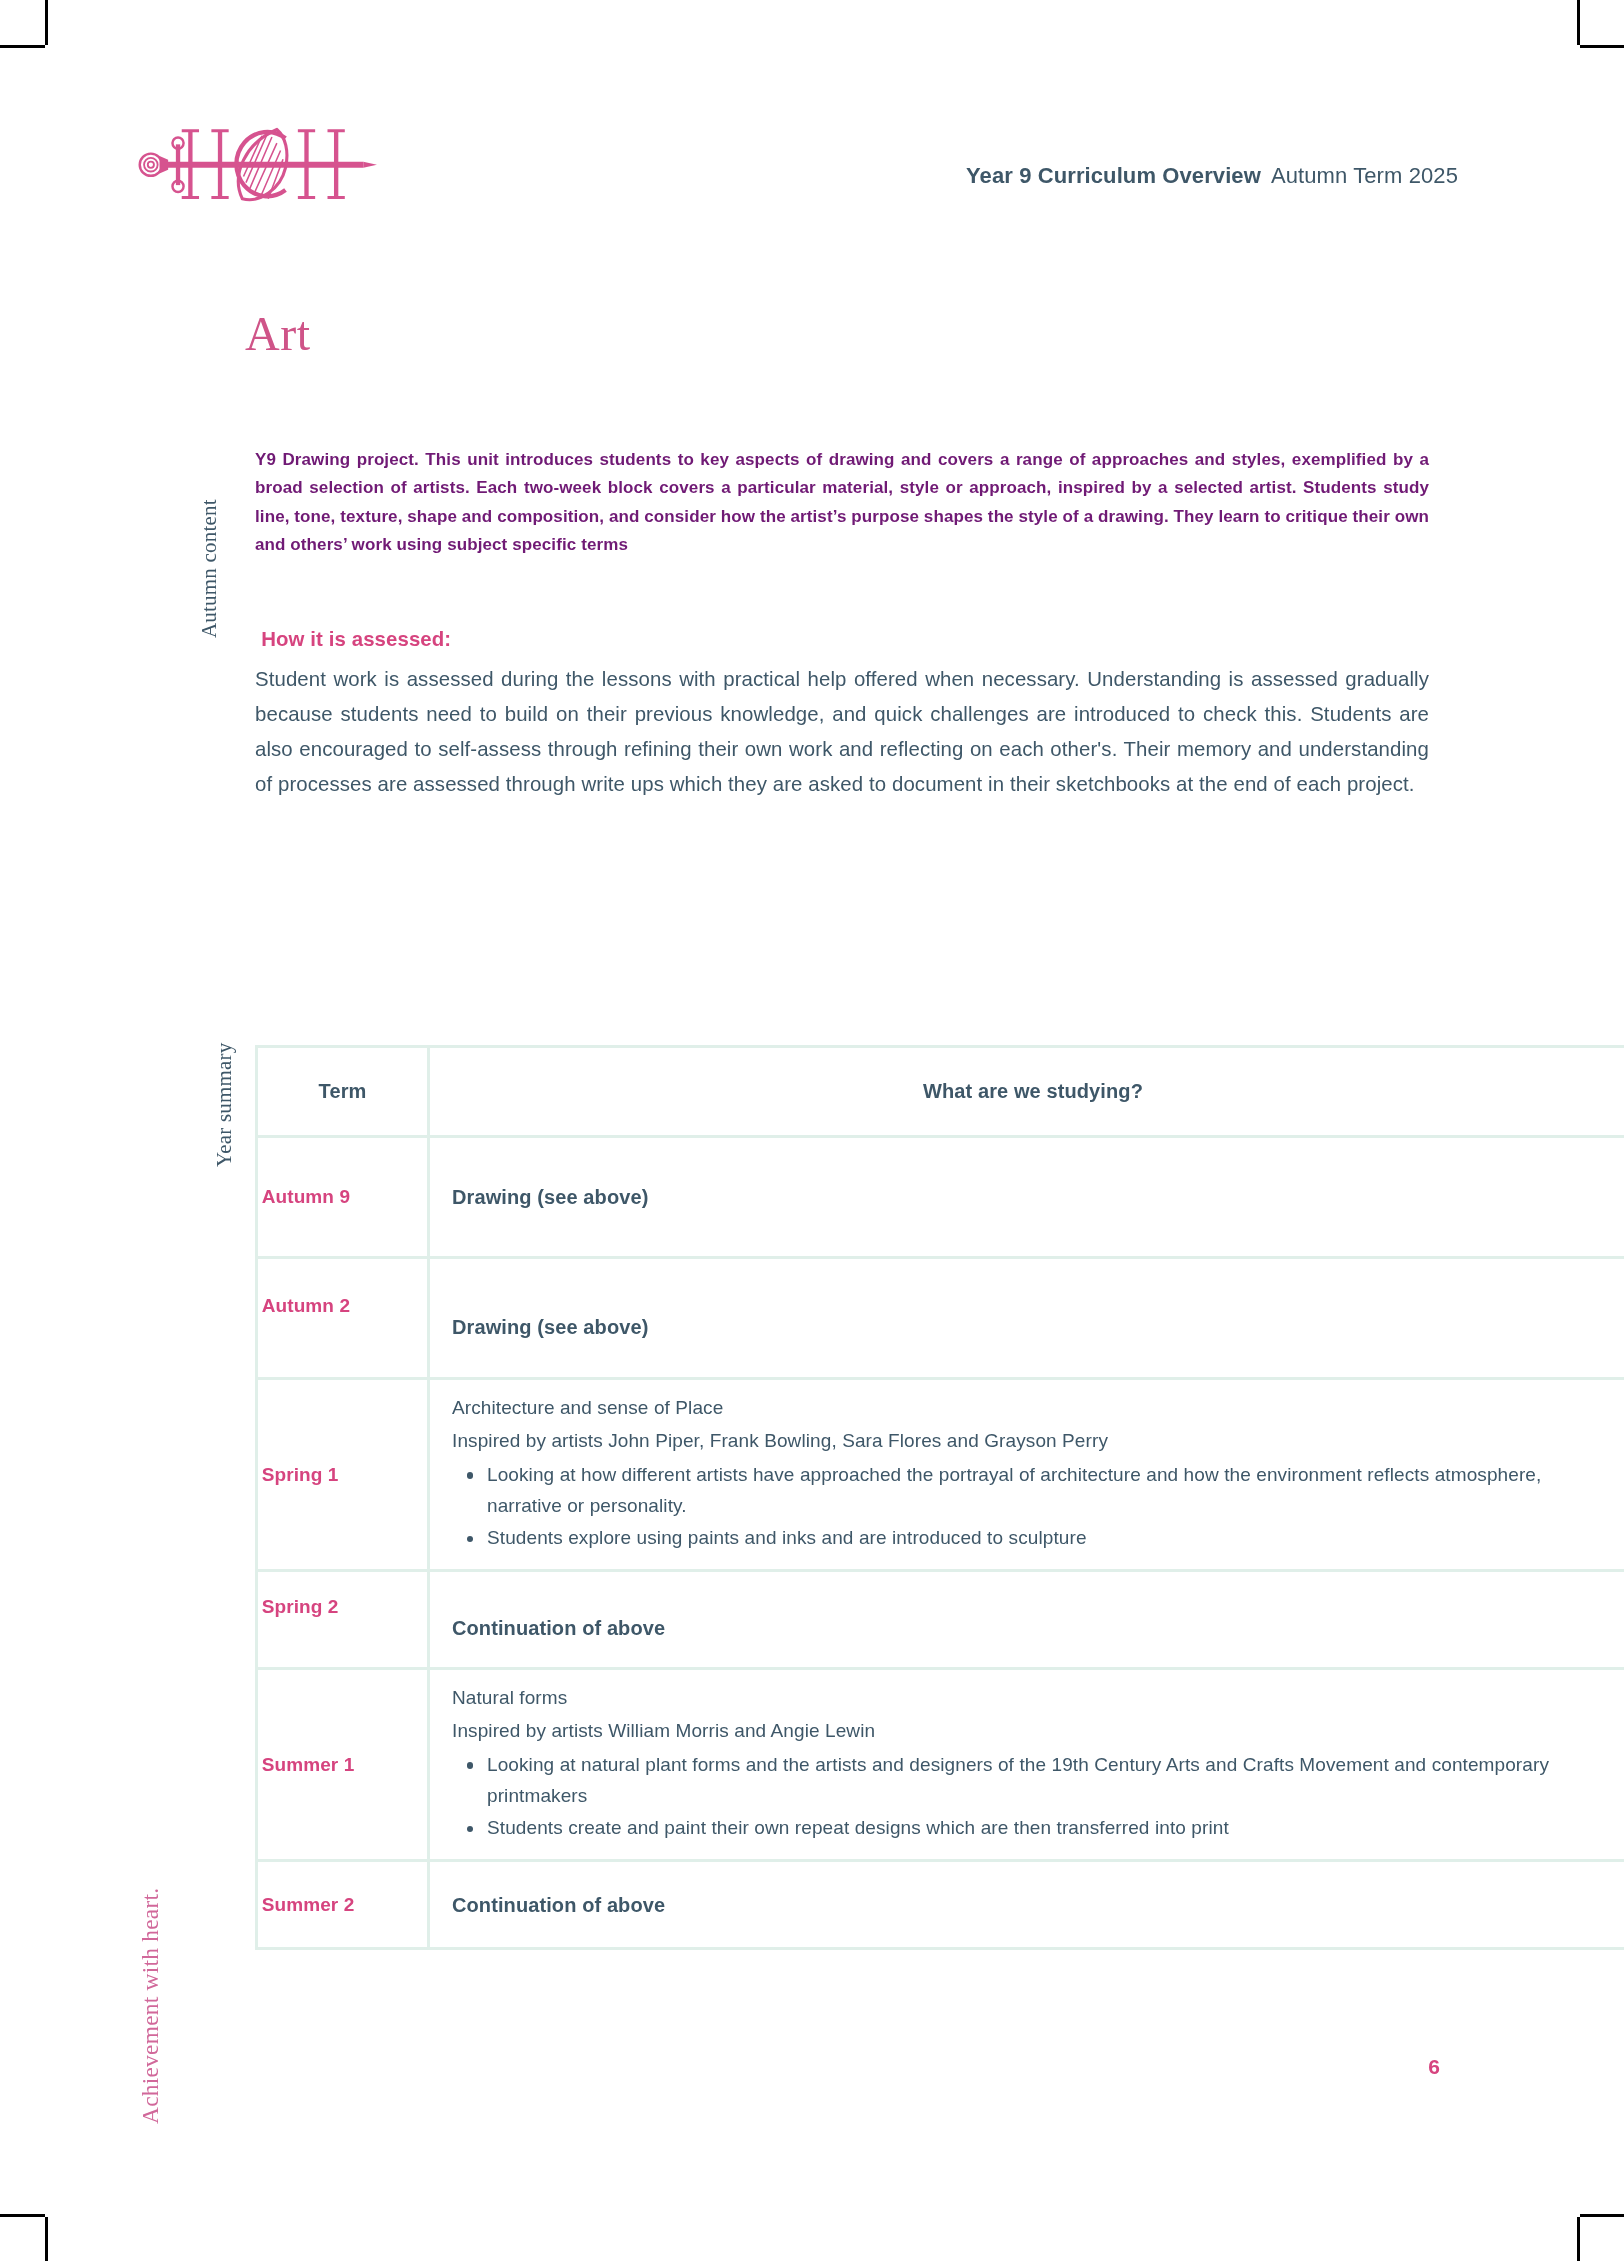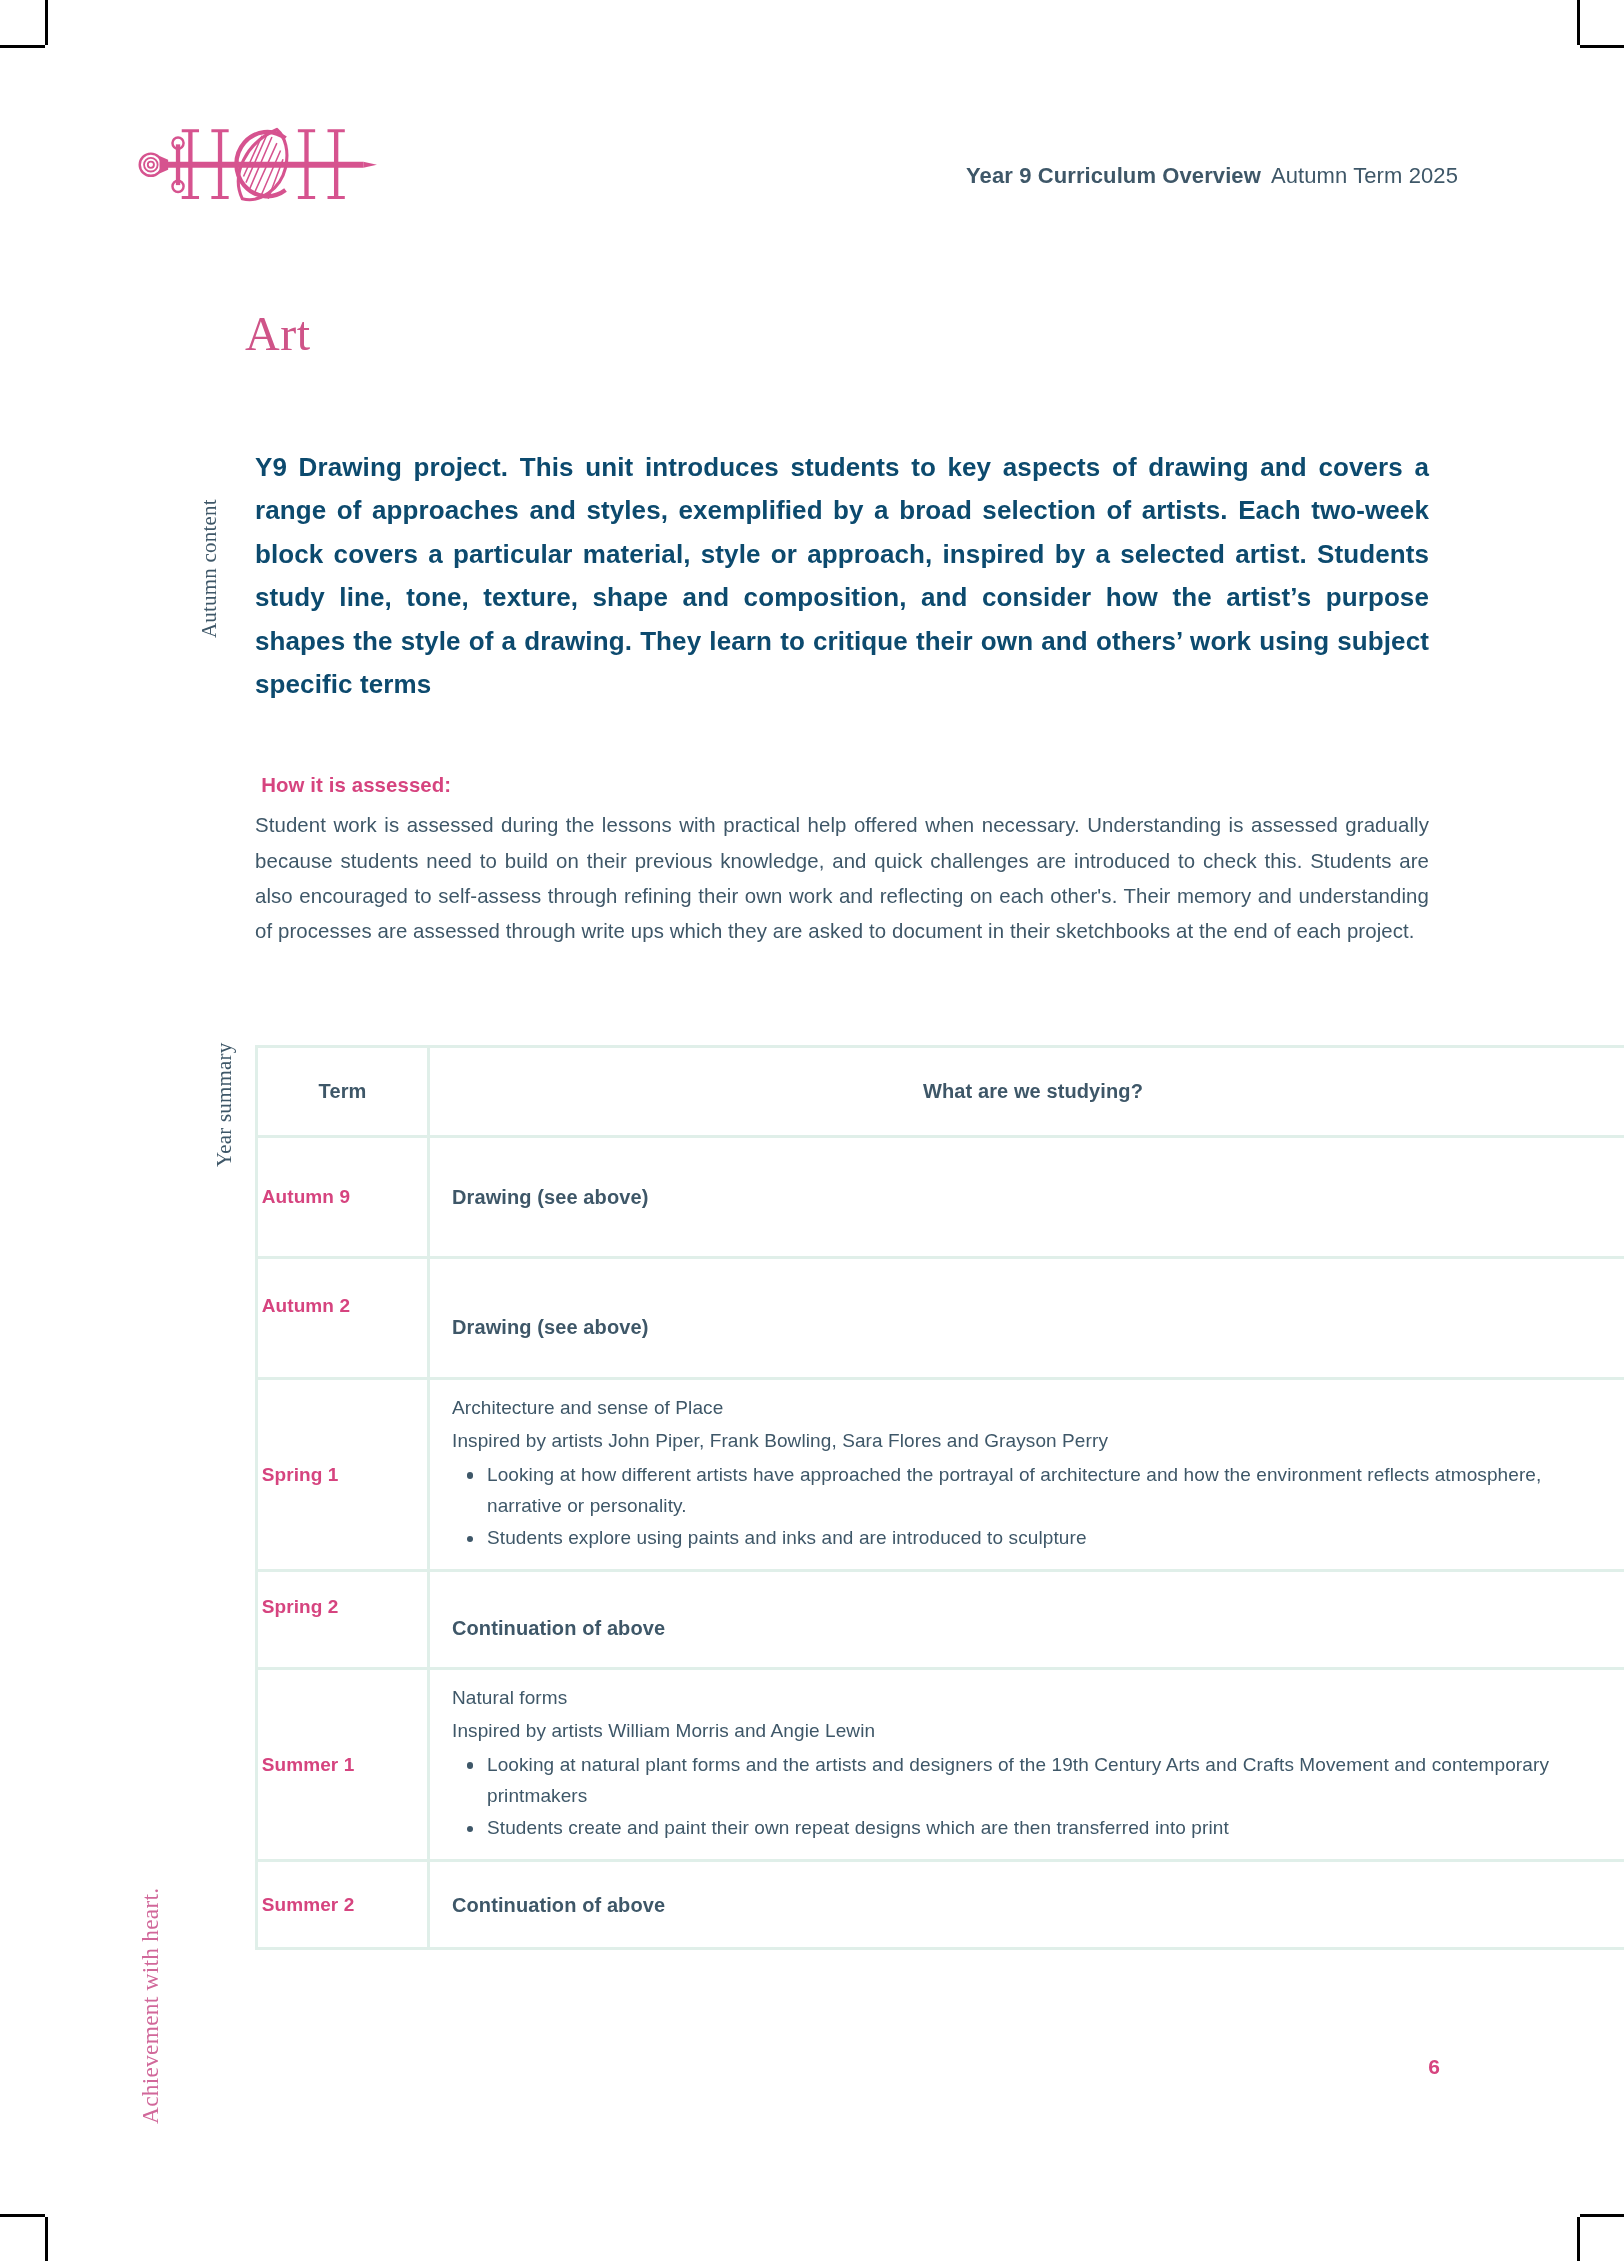--- a/index.html
+++ b/index.html
@@ -113,24 +113,24 @@
 
   
   .content {
     position: absolute;
     left: 255px;
     top: 446px;
     width: 1174px;
   }
 
   .intro-para {
-    font-size: 26px;
+    font-size: 17px;
     line-height: 1.67;
     font-weight: 700;
-    color: #0c4a6e;
+    color: #701a75;
     text-align: justify;
     letter-spacing: 0.1px;
   }
 
   .assess-block { margin-top: 68px; }
 
   .assess-heading {
     font-size: 20.4px;
     font-weight: 700;
     color: #d6447f;

